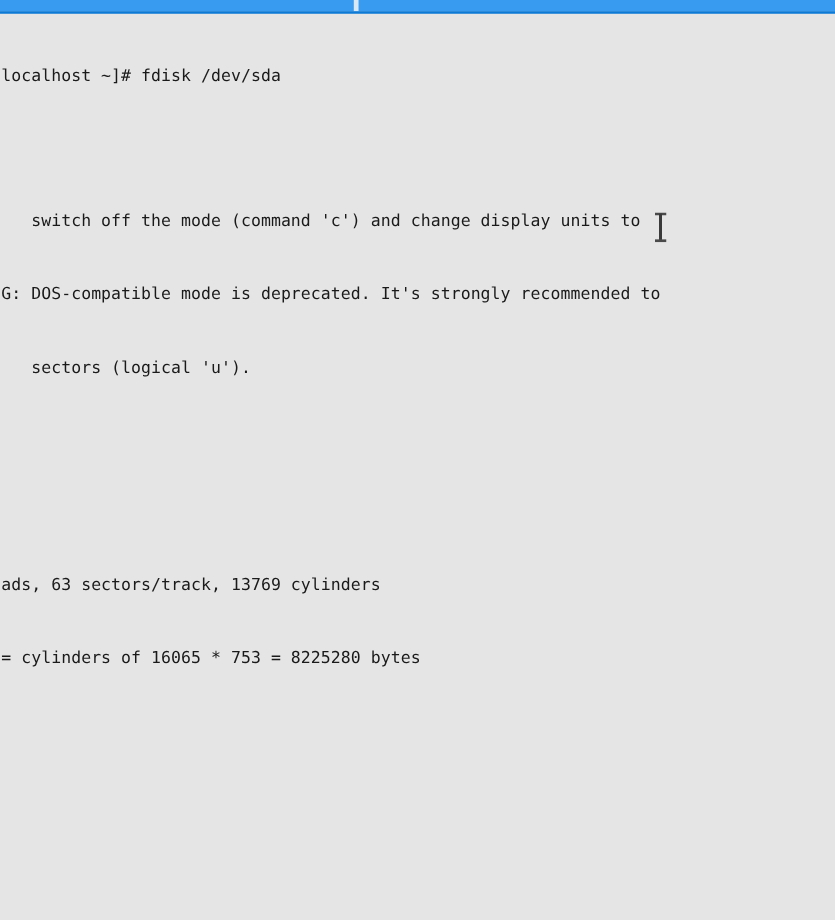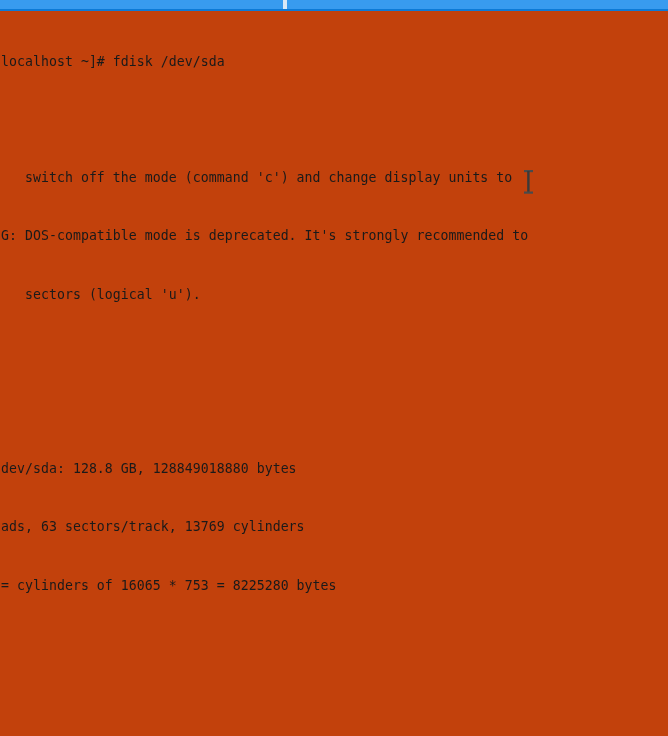--- a/index.html
+++ b/index.html
@@ -4,21 +4,21 @@
 <style>
   html, body {
     margin: 0;
     padding: 0;
     background: #ffffff;
   }
   #screen {
     position: relative;
     width: 668px;
     height: 736px;
-    background: #c2410c;
+    background: #e5e5e5;
     overflow: hidden;
   }
   
   #topbar {
     position: absolute;
     top: 0; left: 0;
     width: 668px;
     height: 9px;
     background: #1288e8;
   }
@@ -91,21 +91,20 @@
   <div id="topbar-underline"></div>
 
   <div id="terminal">
     <div class="line">localhost ~]# fdisk /dev/sda</div>
     <div class="line blank"></div>
     <div class="line">   switch off the mode (command 'c') and change display units to</div>
     <div class="line">G: DOS-compatible mode is deprecated. It's strongly recommended to</div>
     <div class="line">   sectors (logical 'u').</div>
     <div class="line blank"></div>
     <div class="line blank"></div>
-    <div class="line">dev/sda: 128.8 GB, 128849018880 bytes</div>
     <div class="line">ads, 63 sectors/track, 13769 cylinders</div>
     <div class="line">= cylinders of 16065 * 753 = 8225280 bytes</div>
     
     
     
     
     
     
     
     

